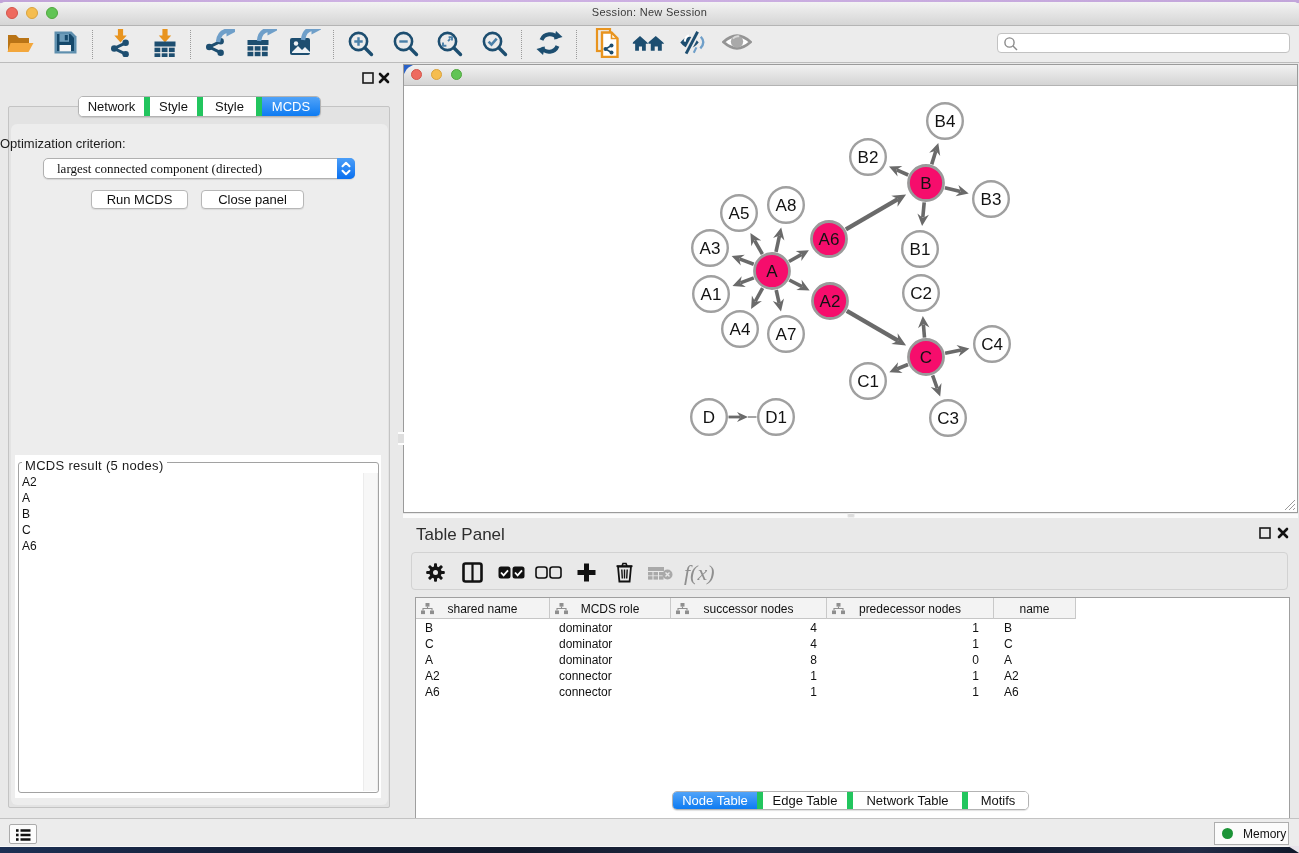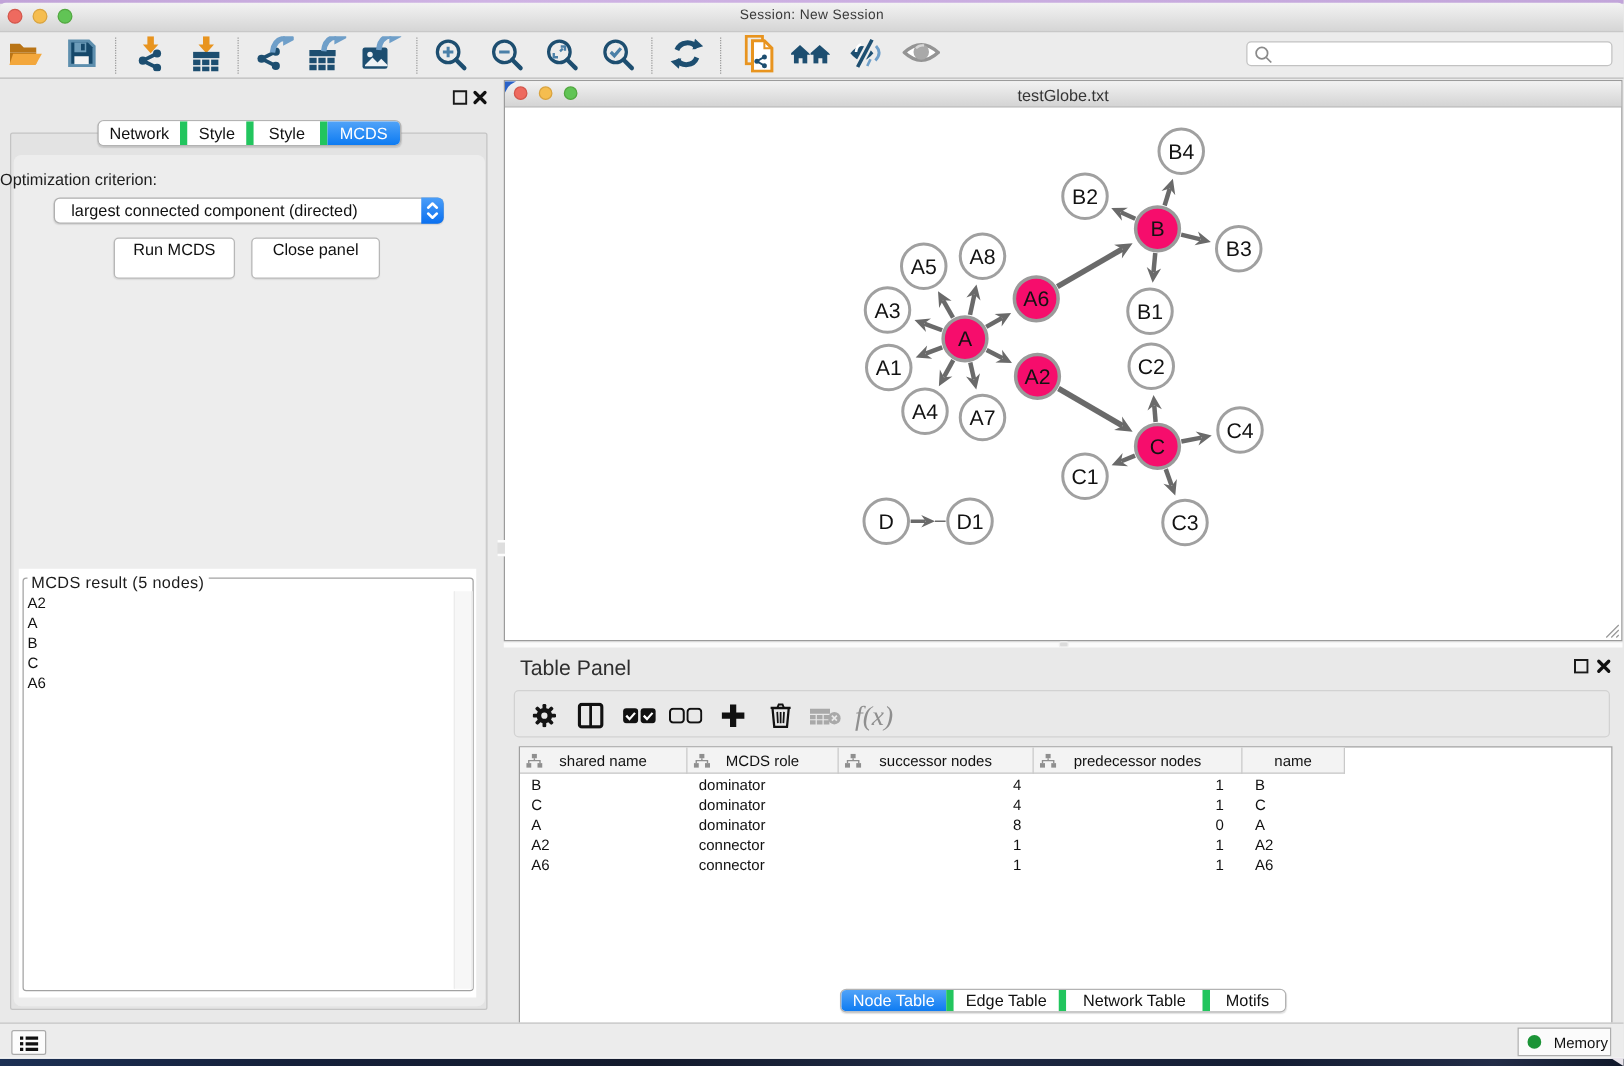--- a/index.html
+++ b/index.html
@@ -30,23 +30,23 @@
 
 .seg { position:absolute; display:flex; border:1px solid #b3b3b3; border-radius:5px; background:#fff; box-shadow:0 1px 1px rgba(0,0,0,0.12); overflow:hidden; }
 .seg .sg { text-align:center; font-size:13px; color:#111; background:#fff; border-right:6px solid #22c55e; line-height:19px; }
 .seg .sg:last-child { border-right:none; }
 .seg .sel { background:linear-gradient(#51a3f8,#0d7bf2); color:#fff; }
 #cptabs { left:78px; top:96px; height:21px; }
 #cptabs .sg { height:19px; }
 
 #optlabel { left:0px; top:136px; width:398px; text-align:left; font-size:13px; color:#1c1c1c; }
 #dropdown { left:43px; top:158px; width:312px; height:21px; background:#fff; border:1px solid #b0b0b0; border-radius:5px; box-shadow:0 1px 1px rgba(0,0,0,0.1); }
-#droptext { left:57px; top:161px; font-size:13px; color:#111; }
+#droptext { left:57px; top:161px; font-size:13px; color:#111;font-family:Liberation Serif, serif; }
 #dropcap { left:337px; top:158px; width:18px; height:21px; background:linear-gradient(#4b9ef8,#0a70f0); border-radius:0 5px 5px 0; }
-.btn { position:absolute; height:33px; background:#fff; border:1px solid #b7b7b7; border-radius:4px; font-size:13px; color:#111; text-align:center; line-height:17px; box-shadow:0 1px 1px rgba(0,0,0,0.08); }
+.btn { position:absolute; height:19px; background:#fff; border:1px solid #b7b7b7; border-radius:4px; font-size:13px; color:#111; text-align:center; line-height:17px; box-shadow:0 1px 1px rgba(0,0,0,0.08); }
 #btn-run { left:91px; top:190px; width:97px; }
 #btn-close { left:201px; top:190px; width:103px; }
 
 
 #mcds-panel { left:15px; top:455px; width:366px; height:343px; background:#fff; }
 #mcds-box { left:18px; top:462px; width:361px; height:331px; border:1px solid #a2a2a2; border-radius:3px; }
 #mcds-label { left:22px; top:458px; background:#fff; padding:0 3px; font-size:13px; letter-spacing:0.3px; color:#1c1c1c; }
 #mcds-list { left:19px; top:470px; width:340px; font-size:12px; color:#111; line-height:16px; padding:4px 0 0 3px; }
 #mcds-scroll { left:363px; top:473px; width:15px; height:318px; background:#f7f7f7; border-left:1px solid #ececec; border-right:1px solid #ececec; }
 
@@ -253,21 +253,20 @@
   </svg>
 
 <div class="abs" id="netwin">
 <svg class="abs" style="left:0px; top:0px; z-index:4;" width="10" height="10">
       <path d="M0 0 h9 l-4.5 2.5 L2.5 4.5 L0 9 z" fill="#2a62c8"></path>
     </svg>
   <div class="abs" id="nettitle"></div>
   <div class="abs ntl" id="ntl1"></div>
   <div class="abs ntl" id="ntl2"></div>
   <div class="abs ntl" id="ntl3"></div>
-  <div class="abs" id="nettitletext">testGlobe.txt</div>
   <svg class="abs" style="left:0px; top:21px;" width="893" height="427" font-family="Liberation Sans, sans-serif">
 <line x1="349.8" y1="191.9" x2="336.4" y2="196.9" stroke="#6a6a6a" stroke-width="3.6"></line>
 <polygon points="328.5,199.9 337.7,190.3 336.2,197.0 341.8,201.0" fill="#6a6a6a"></polygon>
 <line x1="349.7" y1="178.2" x2="335.4" y2="172.9" stroke="#6a6a6a" stroke-width="3.6"></line>
 <polygon points="327.6,170.0 340.8,168.8 335.2,172.8 336.8,179.6" fill="#6a6a6a"></polygon>
 <line x1="358.6" y1="202.1" x2="351.2" y2="215.5" stroke="#6a6a6a" stroke-width="3.6"></line>
 <polygon points="347.1,222.9 347.9,209.6 351.1,215.7 357.9,215.1" fill="#6a6a6a"></polygon>
 <line x1="358.4" y1="168.1" x2="350.5" y2="154.3" stroke="#6a6a6a" stroke-width="3.6"></line>
 <polygon points="346.4,147.0 357.3,154.6 350.4,154.1 347.3,160.3" fill="#6a6a6a"></polygon>
 <line x1="372.2" y1="204.0" x2="375.2" y2="217.3" stroke="#6a6a6a" stroke-width="3.6"></line>

